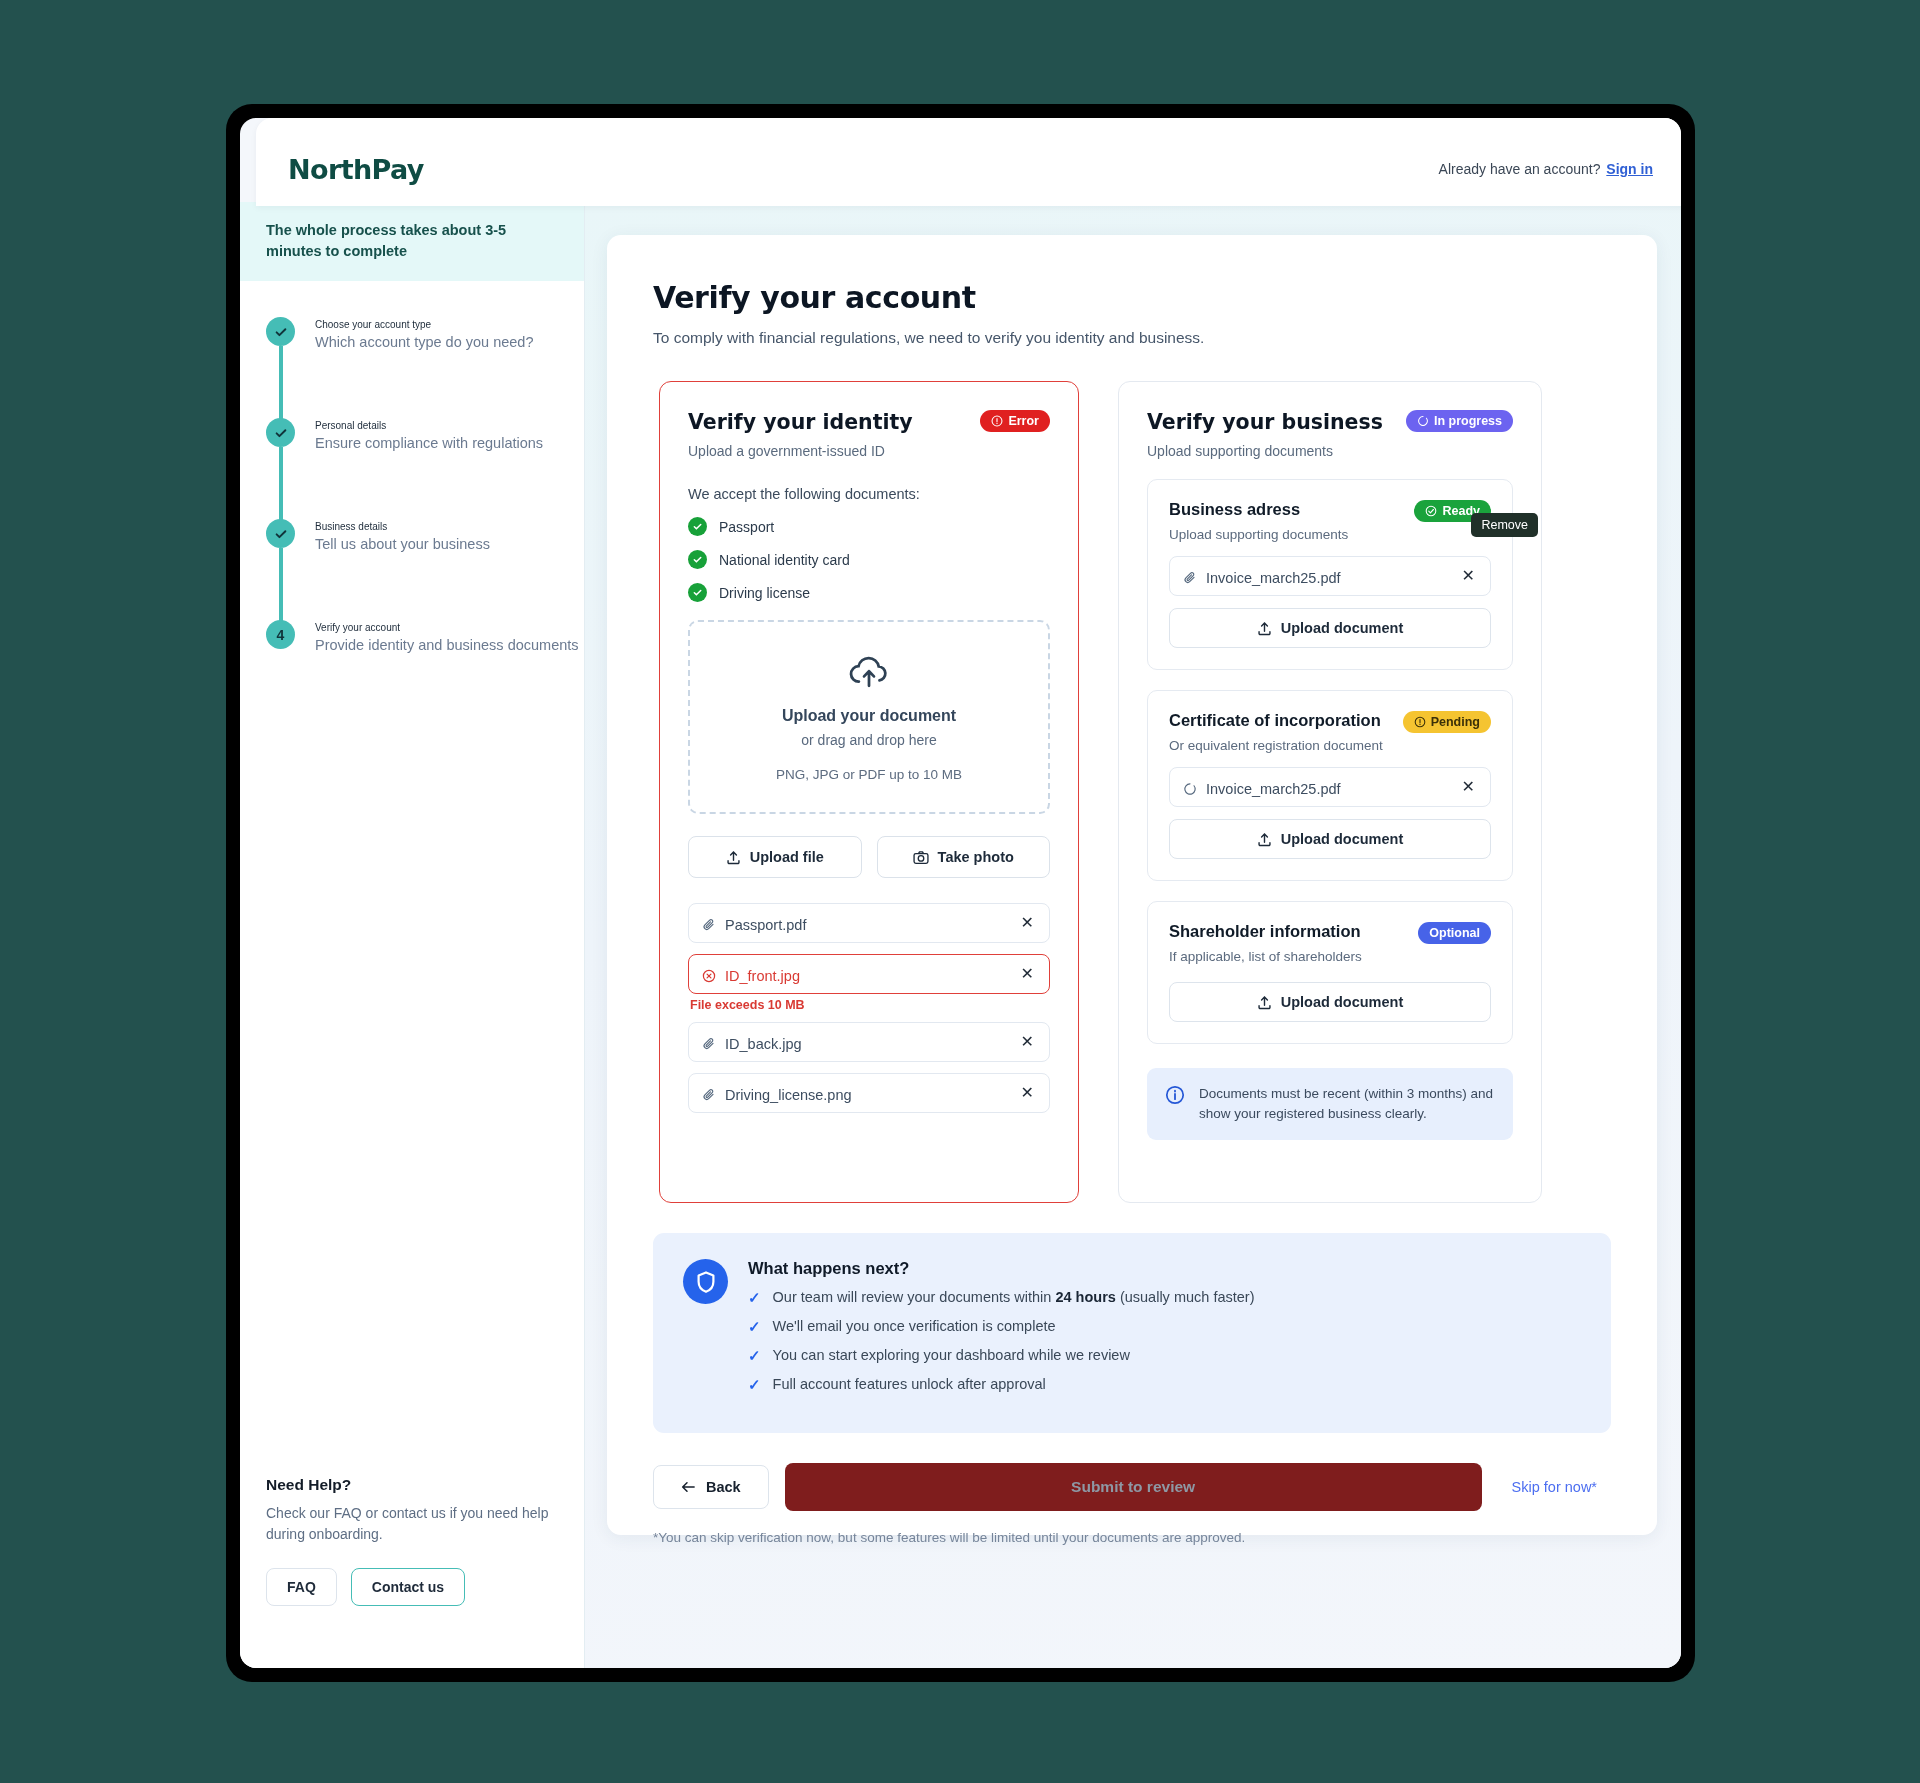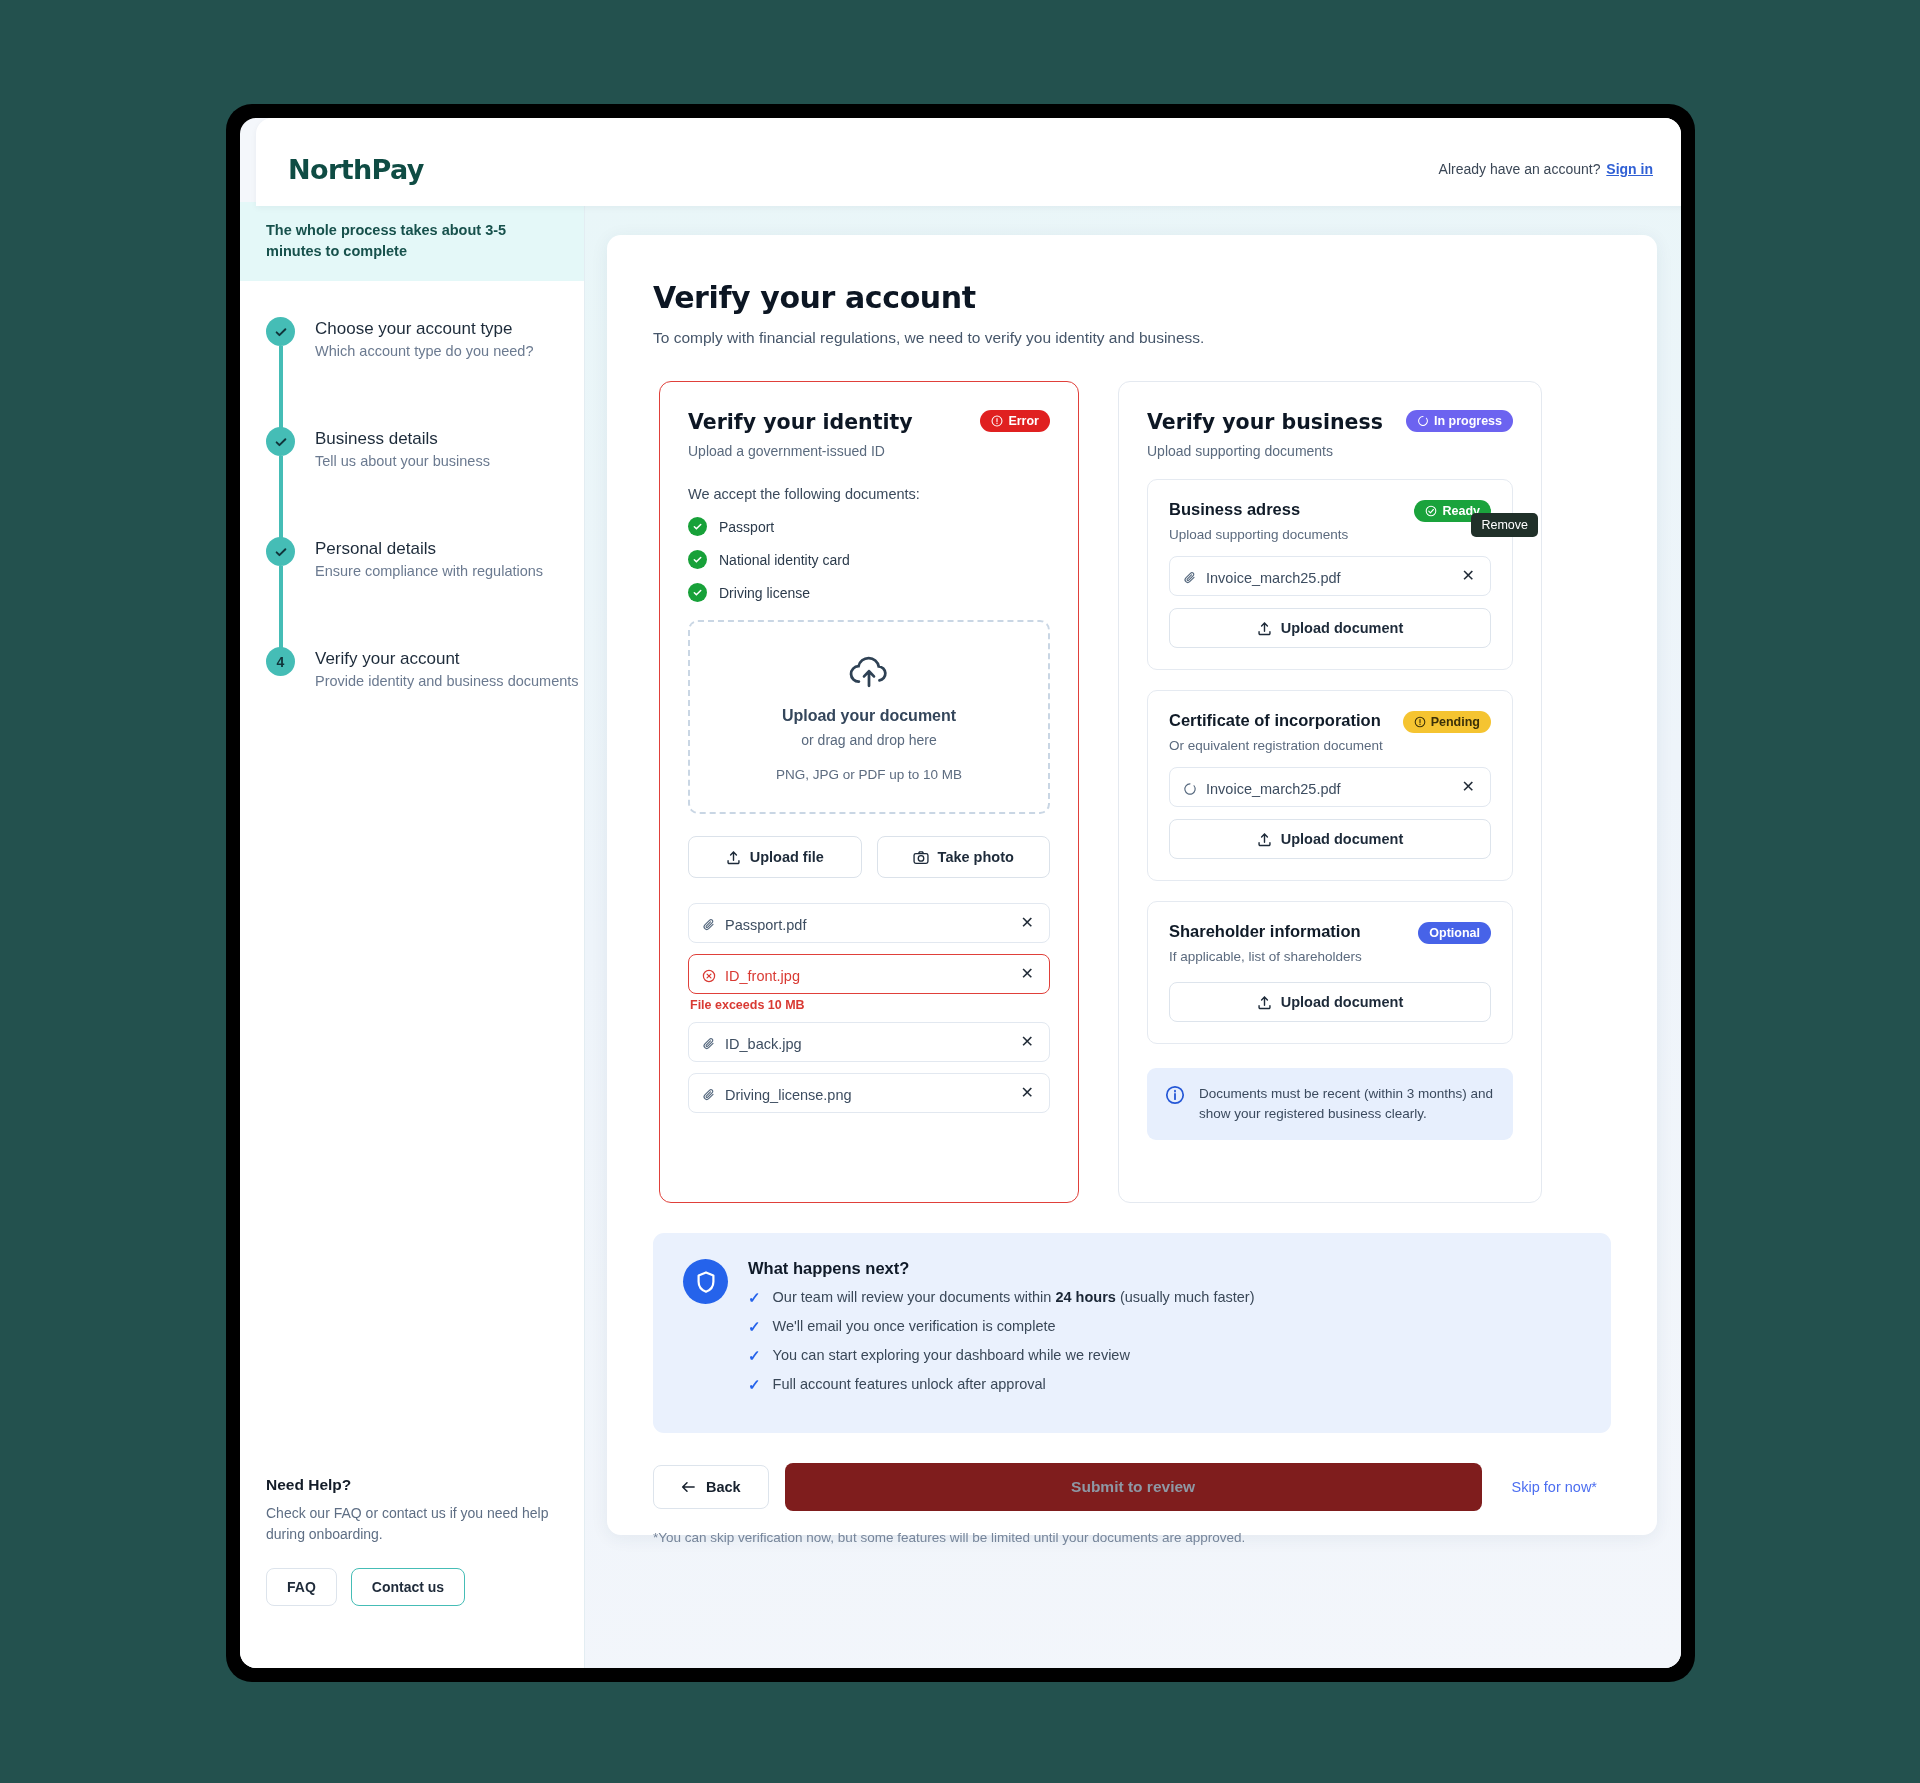--- a/index.html
+++ b/index.html
@@ -70,21 +70,21 @@
     display: flex; align-items: center; justify-content: center;
     font-size: 14px; font-weight: 700;
   }
   .dot svg { display: block; }
   .connector {
     position: absolute; left: 13px; top: 29px;
     width: 3.5px; height: 100%;
     background: #45bdb6; z-index: 1;
   }
   .step-body { padding-left: 13px; padding-top: 2px; }
-  .step-title { font-size: 17px; color: #1d2b3a; font-weight: 400; }
+  .step-title { font-size: 10px; color: #1d2b3a; font-weight: 400; }
   .step-sub { font-size: 14.5px; color: #6b7a90; margin-top: 4px; }
   .step-gap { height: 62px; }
   
   .help-box {
     position: absolute; left: 26px; bottom: 62px; width: 290px;
   }
   .help-title { font-size: 15.5px; font-weight: 700; color: #131c28; }
   .help-text {
     font-size: 14px; color: #5e6e84;
     margin-top: 9px; line-height: 1.5;
@@ -284,38 +284,38 @@
       <div class="step">
         <div class="step-marker">
           <div class="dot">
             <svg width="14" height="14" viewBox="0 0 16 16">
                   <path d="M3 8.4l3.2 3.2L13 4.8" stroke="#10343a" stroke-width="2.2" fill="none" stroke-linecap="round" stroke-linejoin="round"></path>
                 </svg>
           </div>
           <div class="connector"></div>
         </div>
         <div class="step-body">
-          <div class="step-title">Business details</div>
-          <div class="step-sub">Tell us about your business</div>
+          <div class="step-title">Personal details</div>
+          <div class="step-sub">Ensure compliance with regulations</div>
           <div class="step-gap"></div>
         </div>
       </div>
 
       <div class="step">
         <div class="step-marker">
           <div class="dot">
             <svg width="14" height="14" viewBox="0 0 16 16">
                   <path d="M3 8.4l3.2 3.2L13 4.8" stroke="#10343a" stroke-width="2.2" fill="none" stroke-linecap="round" stroke-linejoin="round"></path>
                 </svg>
           </div>
           <div class="connector"></div>
         </div>
         <div class="step-body">
-          <div class="step-title">Personal details</div>
-          <div class="step-sub">Ensure compliance with regulations</div>
+          <div class="step-title">Business details</div>
+          <div class="step-sub">Tell us about your business</div>
           <div class="step-gap"></div>
         </div>
       </div>
 
       <div class="step">
         <div class="step-marker">
           <div class="dot">4</div>
         </div>
         <div class="step-body">
           <div class="step-title">Verify your account</div>

